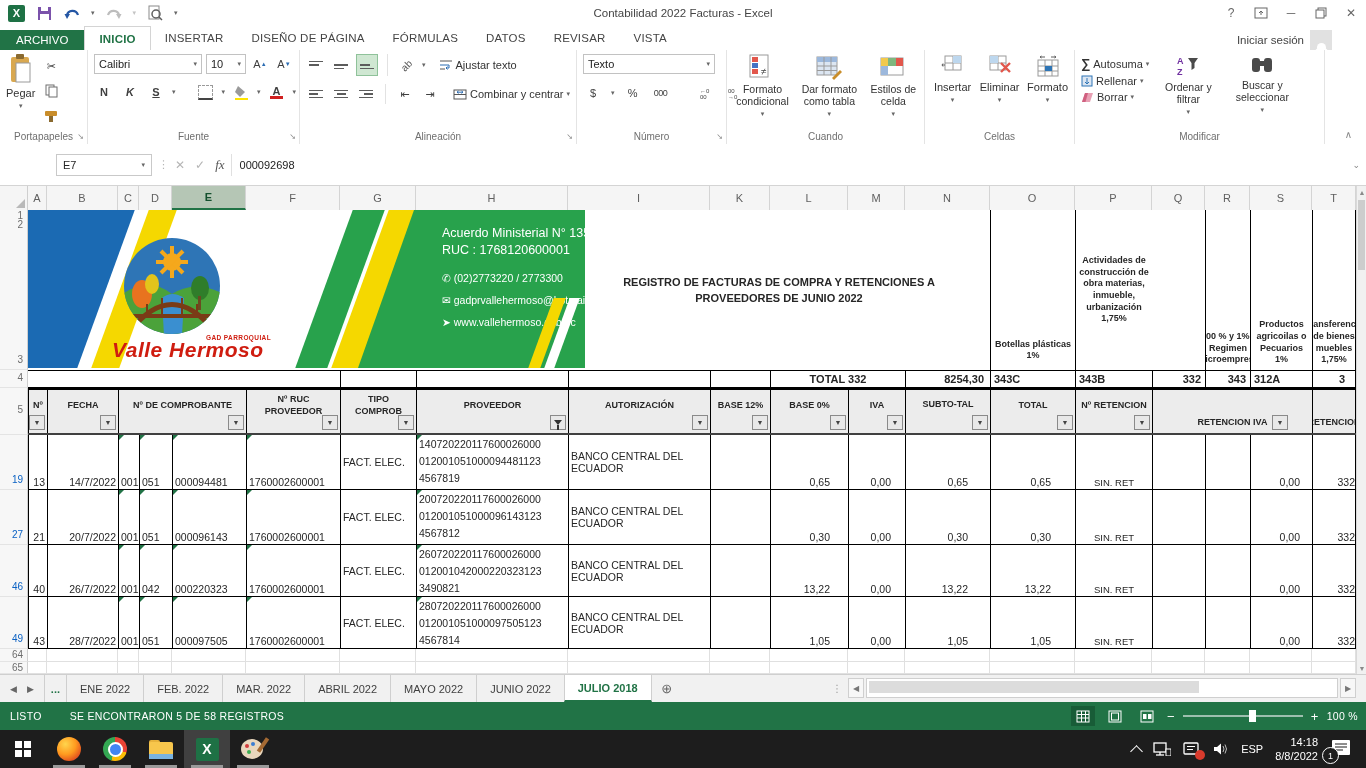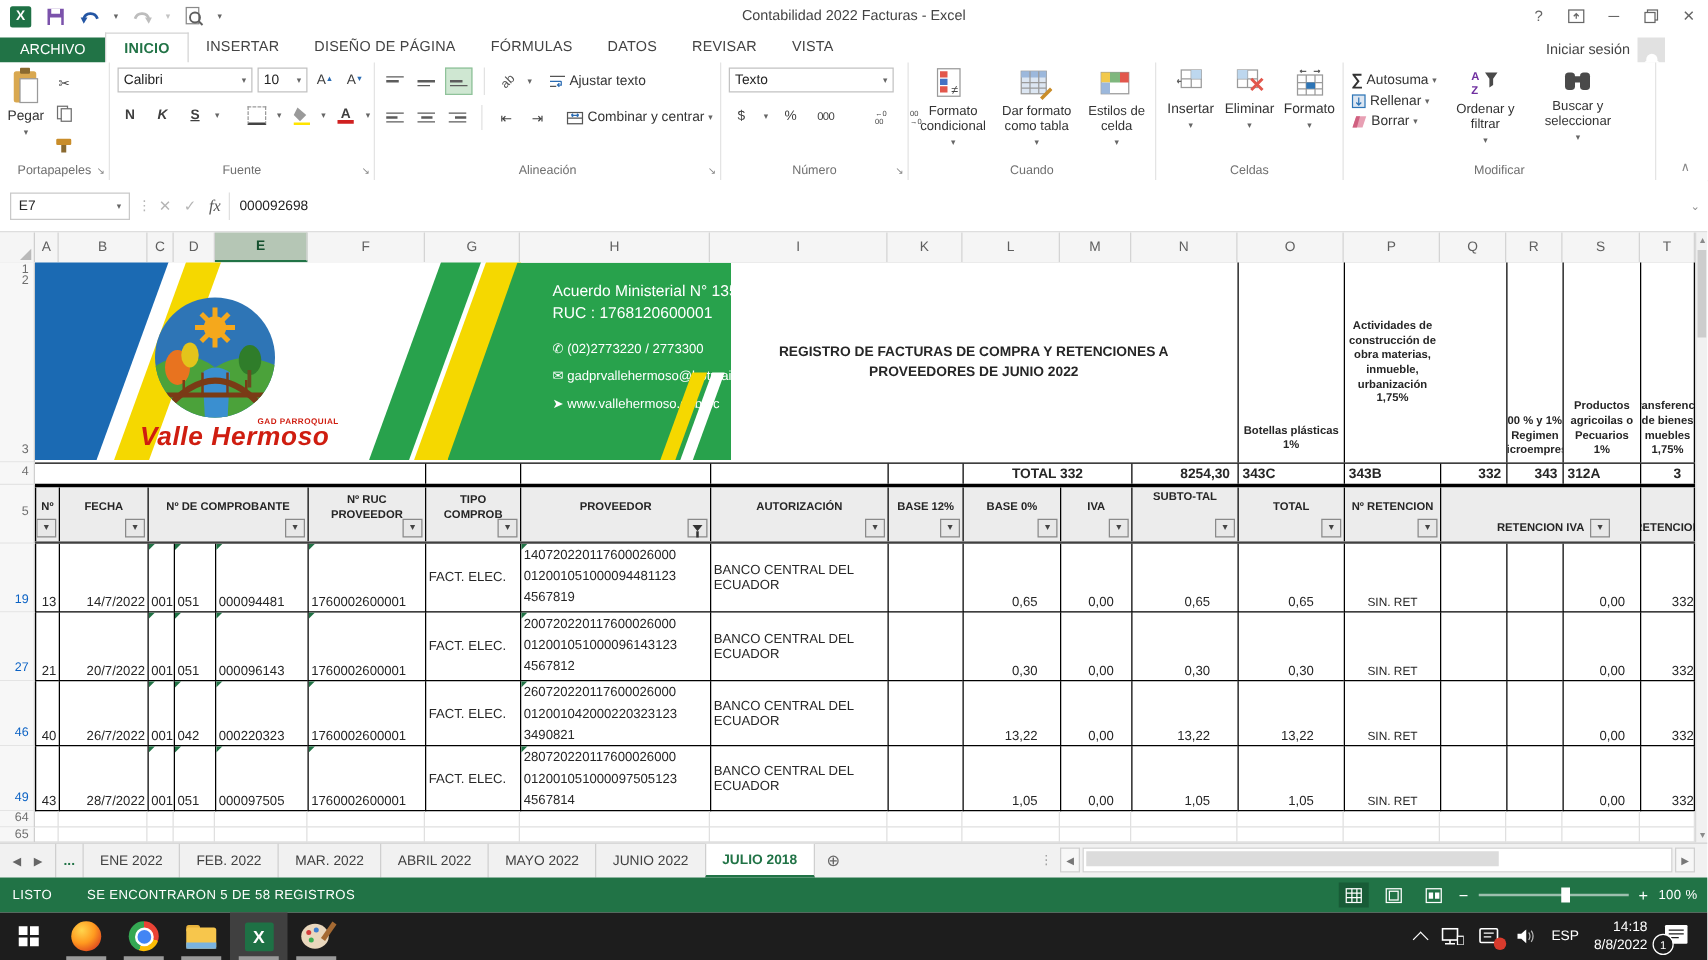--- a/index.html
+++ b/index.html
@@ -31,21 +31,21 @@
   .arrow{font-size:7px;color:#666;}
   .selbox{border:1px solid #c2c2c2;background:#fff;height:20px;display:flex;align-items:center;padding:0 4px;box-sizing:border-box;color:#222;}
   .selbox .arrow{margin-left:auto;padding-left:6px;}
   .icbtn{min-width:20px;height:20px;display:flex;align-items:center;justify-content:center;color:#3f3f3f;}
   .lines{display:flex;flex-direction:column;gap:2px;width:14px;}
   .lines i{height:1.6px;background:#5c5c5c;display:block;}
   .sel-green{background:#cfe7d2;border:1px solid #8fc29a;}
   .ksep{width:1px;background:#e2e2e2;align-self:stretch;margin:0 4px;}
   
   .fbar{position:absolute;left:0;top:144px;width:1366px;height:42px;background:#fff;border-bottom:1px solid #d4d4d4;display:flex;align-items:center;padding-left:8px;box-sizing:border-box;gap:6px;}
-  .namebox{width:96px;height:22px;border:1px solid #c9c9c9;display:flex;align-items:center;padding:0 6px;box-sizing:border-box;}
+  .namebox{width:96px;height:22px;border:1px solid #c9c9c9;display:flex;align-items:center;padding:0 6px;box-sizing:border-box;margin-left:48px;}
   .namebox .arrow{margin-left:auto;}
   .fxbtns{display:flex;align-items:center;gap:10px;color:#b5b5b5;font-size:12px;}
   .fx{font-family:"Liberation Serif",serif;font-style:italic;color:#555;font-size:13px;}
   .finput{flex:1;height:22px;border-left:1px solid #e0e0e0;display:flex;align-items:center;padding-left:8px;color:#222;}
   
   .colheads{position:absolute;left:0;top:186px;width:1356px;height:24px;background:#f5f5f5;border-bottom:1px solid #b7b7b7;display:flex;}
   .cornercell{width:28px;height:24px;border-right:1px solid #cfcfcf;position:relative;box-sizing:border-box;}
   .cornercell i{position:absolute;right:2px;bottom:2px;width:0;height:0;border-left:9px solid transparent;border-bottom:9px solid #b9b9b9;}
   .chead{display:flex;align-items:center;justify-content:center;border-right:1px solid #d4d4d4;color:#5f5f5f;box-sizing:border-box;}
   .chead.sel{background:#b5c6b5;color:#14502e;font-weight:bold;border-bottom:2px solid #217346;}
@@ -671,21 +671,21 @@
           <span class="fbtn">▼</span>
         </div>
       <div class="hc">
           <span>BASE 0%</span>
           <span class="fbtn">▼</span>
         </div>
       <div class="hc">
           <span>IVA</span>
           <span class="fbtn">▼</span>
         </div>
-      <div class="hc" style="align-items:flex-start;padding-bottom:16px">
+      <div class="hc" style="align-items:center;padding-bottom:16px">
           <span>SUBTO-TAL</span>
           <span class="fbtn">▼</span>
         </div>
       <div class="hc">
           <span>TOTAL</span>
           <span class="fbtn">▼</span>
         </div>
       <div class="hc">
           <span>Nº RETENCION</span>
           <span class="fbtn">▼</span>

